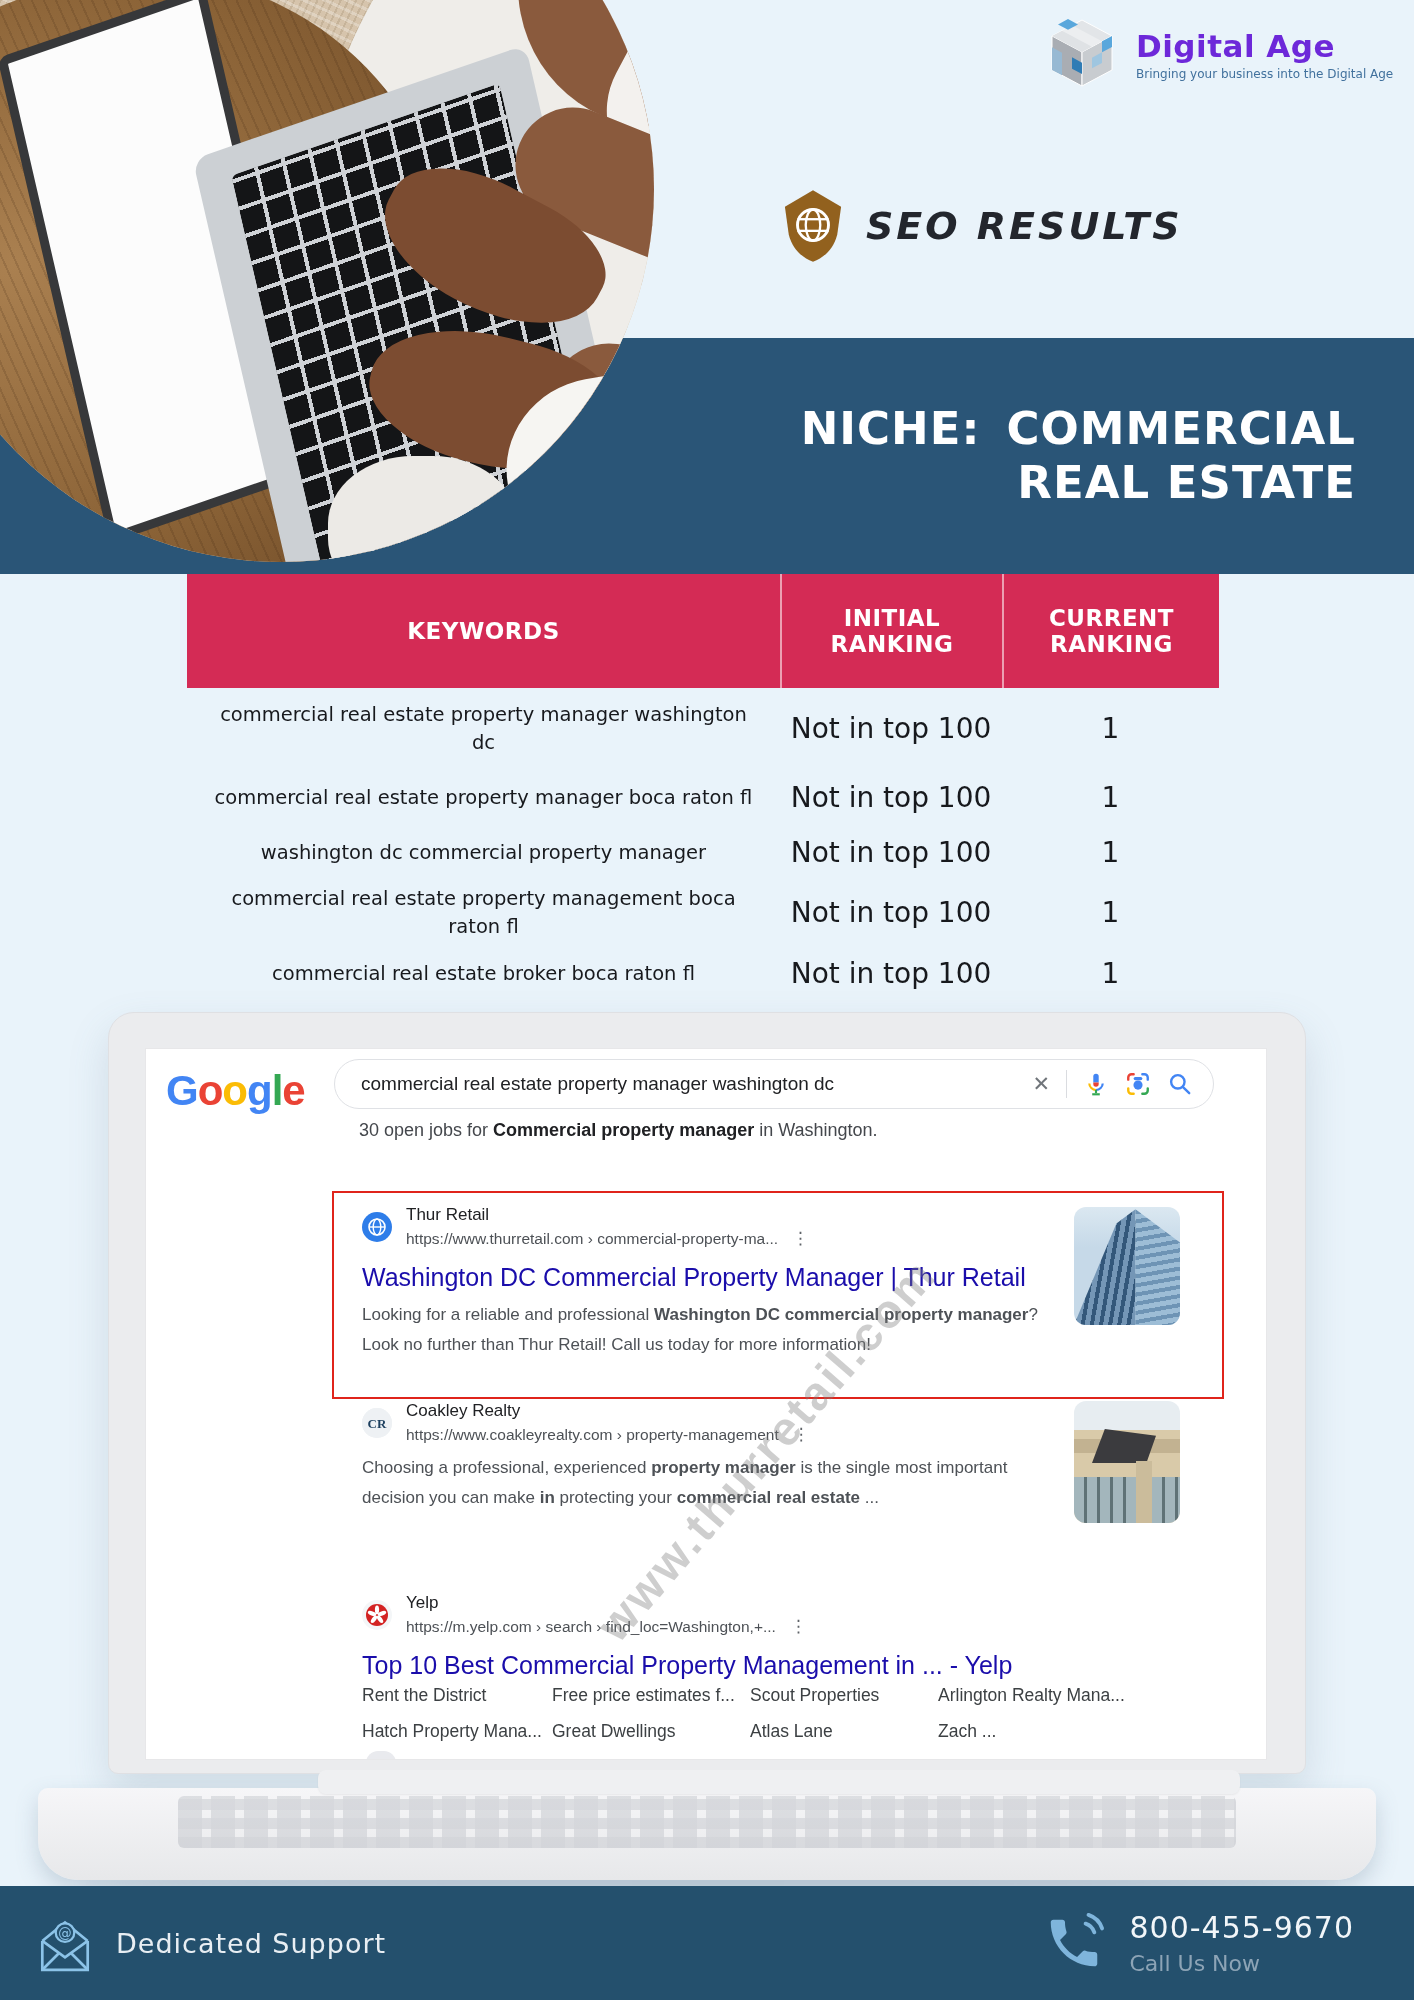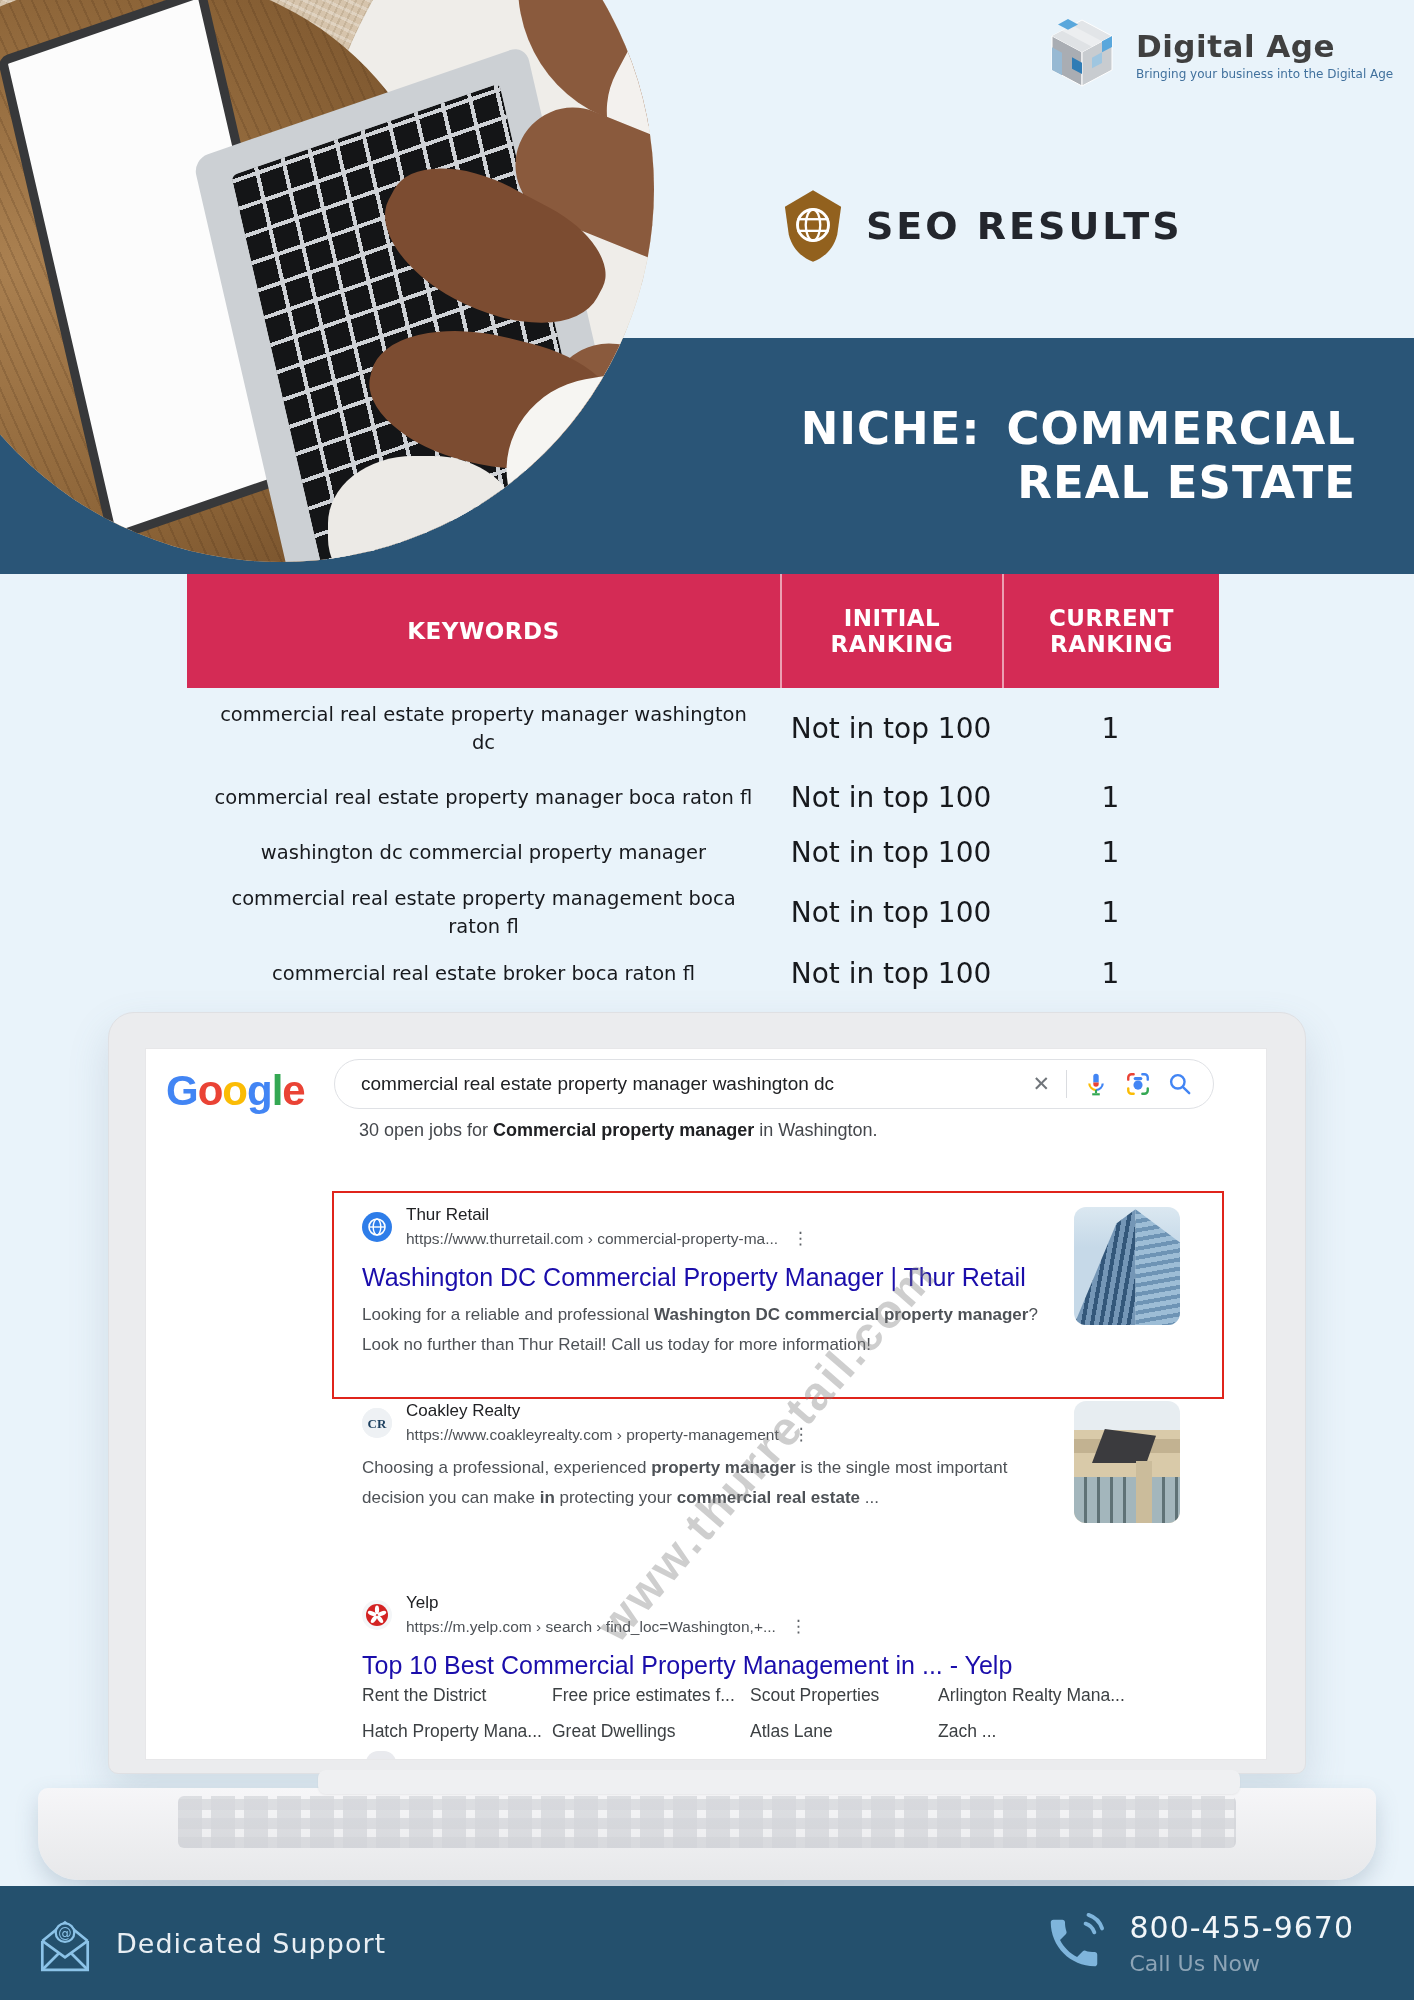--- a/index.html
+++ b/index.html
@@ -43,25 +43,25 @@
   .ph-arm2{position:absolute;left:640px;top:540px;width:300px;height:120px;background:#8a5a3d;
       border-radius:60px;transform:rotate(8deg);}
   .ph-hand2{position:absolute;left:460px;top:520px;width:250px;height:130px;background:#7c4c31;
       border-radius:55% 45% 60% 50%;transform:rotate(14deg);}
   .ph-sock1{position:absolute;left:600px;top:560px;width:210px;height:200px;background:#f6f5f2;
       border-radius:45%;transform:rotate(-10deg);}
   .ph-sock2{position:absolute;left:420px;top:640px;width:190px;height:150px;background:#eceae6;border-radius:45%;}
   
   .brand{position:absolute;left:1042px;top:14px;display:flex;align-items:center;gap:14px;z-index:6;}
   .brand-text{display:flex;flex-direction:column;}
-  .brand-name{font-size:31px;font-weight:600;color:#404040;letter-spacing:.5px;}
+  .brand-name{font-size:31px;font-weight:600;color:#6d28d9;letter-spacing:.5px;}
   .brand-tag{font-size:12px;color:#41719d;margin-top:3px;}
   
   .seo{position:absolute;left:782px;top:188px;display:flex;align-items:center;gap:22px;z-index:6;}
-  .seo-title{font-size:38px;font-weight:800;color:#23262d;letter-spacing:3px;}
+  .seo-title{font-size:38px;font-weight:800;color:#23262d;letter-spacing:3px;font-style:italic;}
   
   .rank-table{position:absolute;left:187px;top:574px;width:1032px;z-index:6;}
   .thead{display:flex;background:#d42b55;height:114px;}
   .th{color:#fff;font-weight:700;font-size:23px;letter-spacing:.5px;display:flex;align-items:center;
       justify-content:center;text-align:center;box-sizing:border-box;}
   .th.c2,.th.c3{border-left:2px solid rgba(255,255,255,.55);}
   .th.c2,.th.c3{padding:0 40px;}
   .c1{width:593px;} .c2{width:222px;} .c3{width:217px;}
   .trow{display:flex;align-items:center;}
   .td{font-size:19.5px;color:#17191d;text-align:center;line-height:1.45;}

